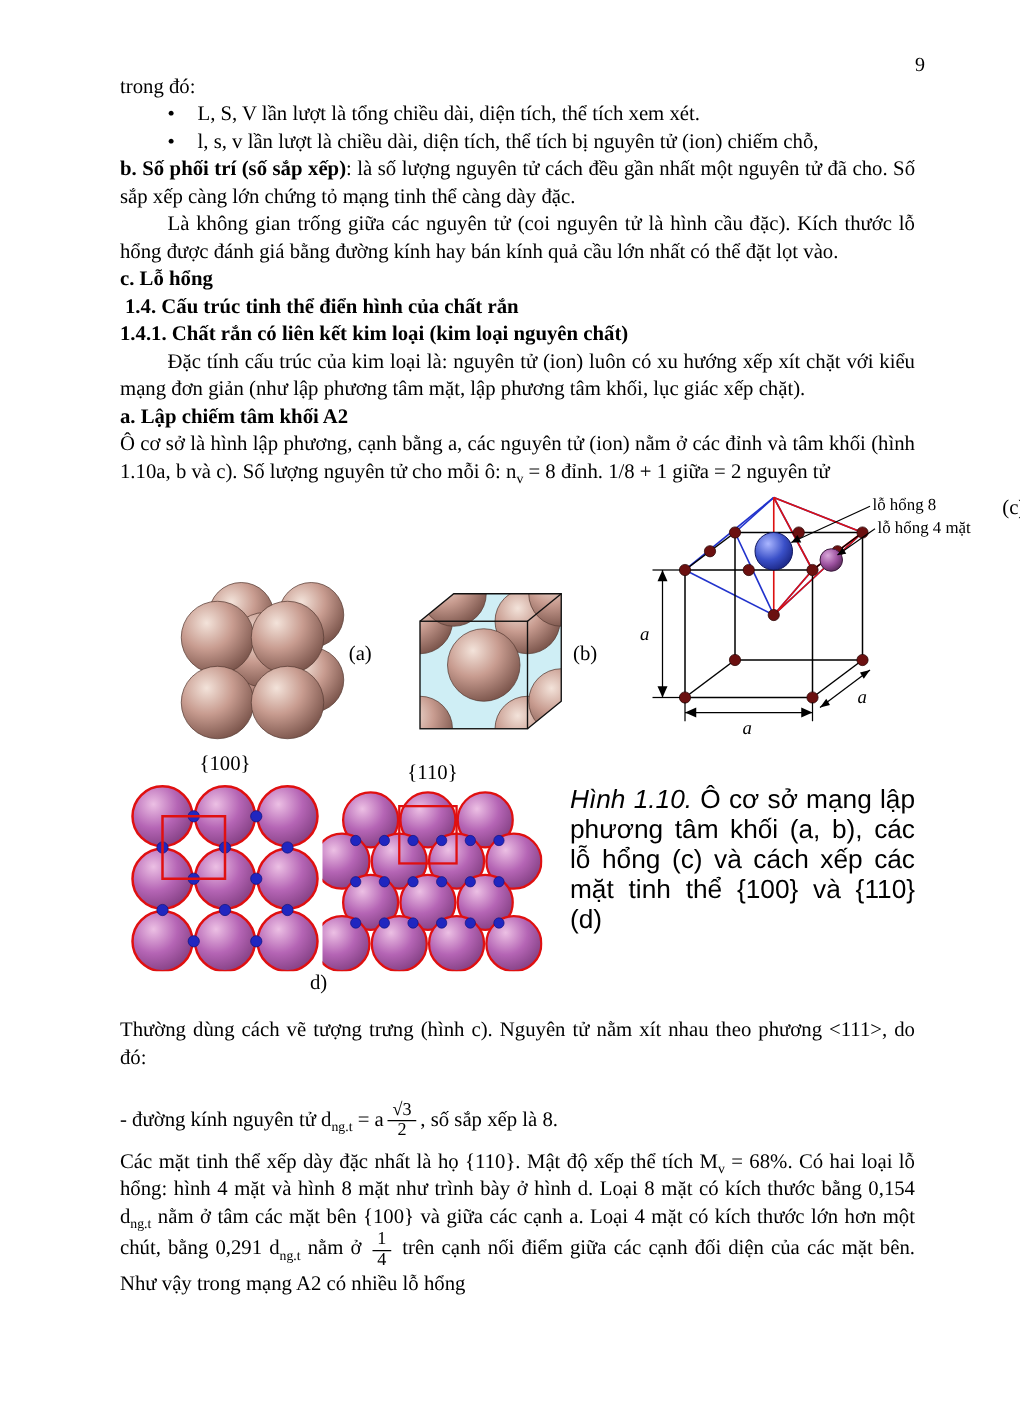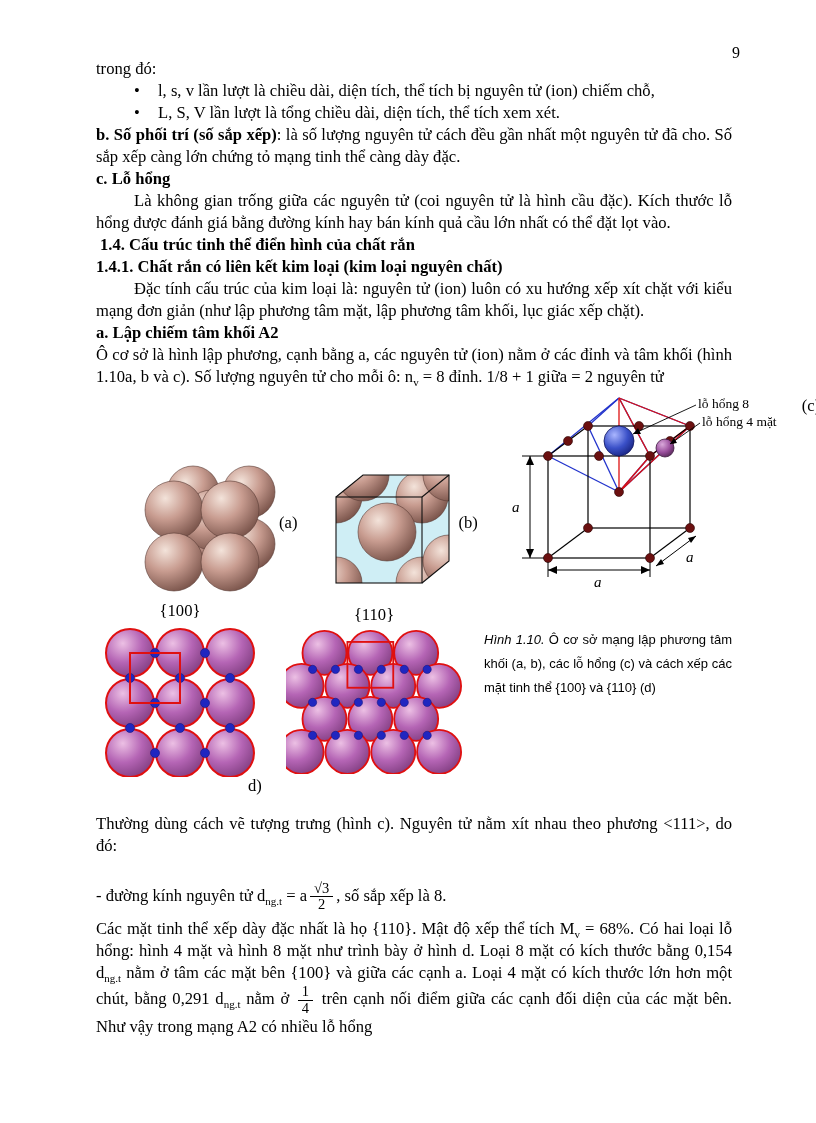--- a/index.html
+++ b/index.html
@@ -19,58 +19,58 @@
   .bmark::before{content:"\2022";}
   .h14{padding-left:4px;}
   sub{font-size:11px;line-height:0;}
   
   .figrow1{display:flex;align-items:flex-end;gap:26px;margin:6px 0 0 38px;}
   .figcol{display:flex;align-items:center;}
   .figcol.cc{align-items:flex-start;}
   .figlabel{font-size:16.6px;line-height:20px;margin-top:2px;}
   .figcol.cc .figlabel{padding-left:6px;}
   .figrow2{display:flex;margin:8px 0 0 6px;}
-  .packwrap{position:relative;display:flex;gap:28px;align-items:center;padding-bottom:20px;}
+  .packwrap{position:relative;display:flex;gap:0;align-items:flex-end;padding-bottom:20px;}
   .packcol{display:flex;flex-direction:column;align-items:center;}
   .planelabel{font-size:16.6px;line-height:22px;margin-bottom:3px;}
   .dlabel{position:absolute;bottom:0;left:146px;font-size:16.6px;}
   .caption{
     font-family:"Liberation Sans","DejaVu Sans",sans-serif;
-    font-size:13px;line-height:24px;width:292px;margin-left:22px;margin-top:28px;
+    font-size:21px;line-height:24px;width:292px;margin-left:22px;margin-top:28px;
     text-align:justify;
   }
   .body-p1{margin-top:16px;}
   .formula-line{margin:24px 0 6px;}
   .frac{display:inline-block;vertical-align:middle;text-align:center;line-height:1.05;font-size:14.5px;margin:0 3px;}
   .frac .fn{display:block;border-bottom:1.2px solid #000;padding:0 4px;}
   .frac .fd{display:block;}
   svg text{font-family:"Liberation Serif","DejaVu Serif",serif;}
 </style>
 </head>
 <body>
 
 <div class="page">
 
   <div class="pageno">9</div>
 
   <p class="t">trong đó:</p>
 
   <div class="bullet">
       <span class="bmark"></span>
-      <span class="j">l, s, v lần lượt là chiều dài, diện tích, thể tích bị nguyên tử (ion) chiếm chỗ,</span>
+      <span class="j">L, S, V lần lượt là tổng chiều dài, diện tích, thể tích xem xét.</span>
     </div>
   <div class="bullet">
       <span class="bmark"></span>
-      <span class="j">L, S, V lần lượt là tổng chiều dài, diện tích, thể tích xem xét.</span>
+      <span class="j">l, s, v lần lượt là chiều dài, diện tích, thể tích bị nguyên tử (ion) chiếm chỗ,</span>
     </div>
 
   <p class="t j"><b>b. Số phối trí (số sắp xếp)</b><span>: là số lượng nguyên tử cách đều gần nhất một nguyên tử đã cho. Số sắp xếp càng lớn chứng tỏ mạng tinh thể càng dày đặc.</span></p>
 
+  <p class="t j ind">Là không gian trống giữa các nguyên tử (coi nguyên tử là hình cầu đặc). Kích thước lỗ hổng được đánh giá bằng đường kính hay bán kính quả cầu lớn nhất có thể đặt lọt vào.</p>
   <p class="t"><b>c. Lỗ hổng</b></p>
-  <p class="t j ind">Là không gian trống giữa các nguyên tử (coi nguyên tử là hình cầu đặc). Kích thước lỗ hổng được đánh giá bằng đường kính hay bán kính quả cầu lớn nhất có thể đặt lọt vào.</p>
 
   <p class="t h14"><b>1.4. Cấu trúc tinh thể điển hình của chất rắn</b></p>
   <p class="t"><b>1.4.1. Chất rắn có liên kết kim loại (kim loại nguyên chất)</b></p>
   <p class="t j ind">Đặc tính cấu trúc của kim loại là: nguyên tử (ion) luôn có xu hướng xếp xít chặt với kiểu mạng đơn giản (như lập phương tâm mặt, lập phương tâm khối, lục giác xếp chặt).</p>
 
   <p class="t"><b>a. Lập chiếm tâm khối A2</b></p>
   <p class="t j"><span>Ô cơ sở là hình lập phương, cạnh bằng a, các nguyên tử (ion) nằm ở các đỉnh và tâm khối (hình 1.10a, b và c). Số lượng nguyên tử cho mỗi ô: n</span><sub>v</sub><span> = 8 đỉnh. 1/8 + 1 giữa = 2 nguyên tử</span></p>
 
   <div class="figrow1">
 

